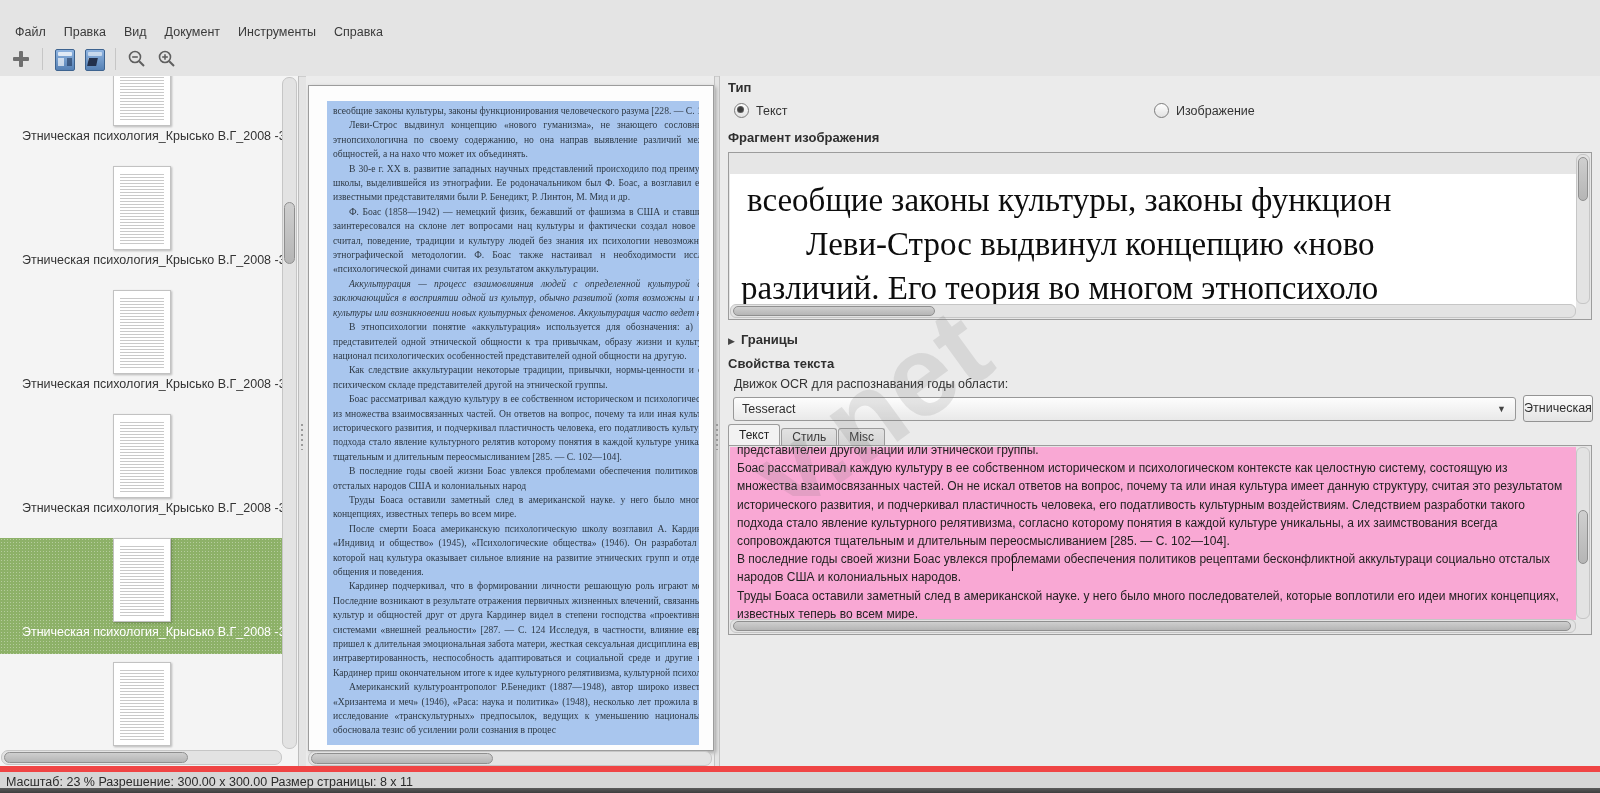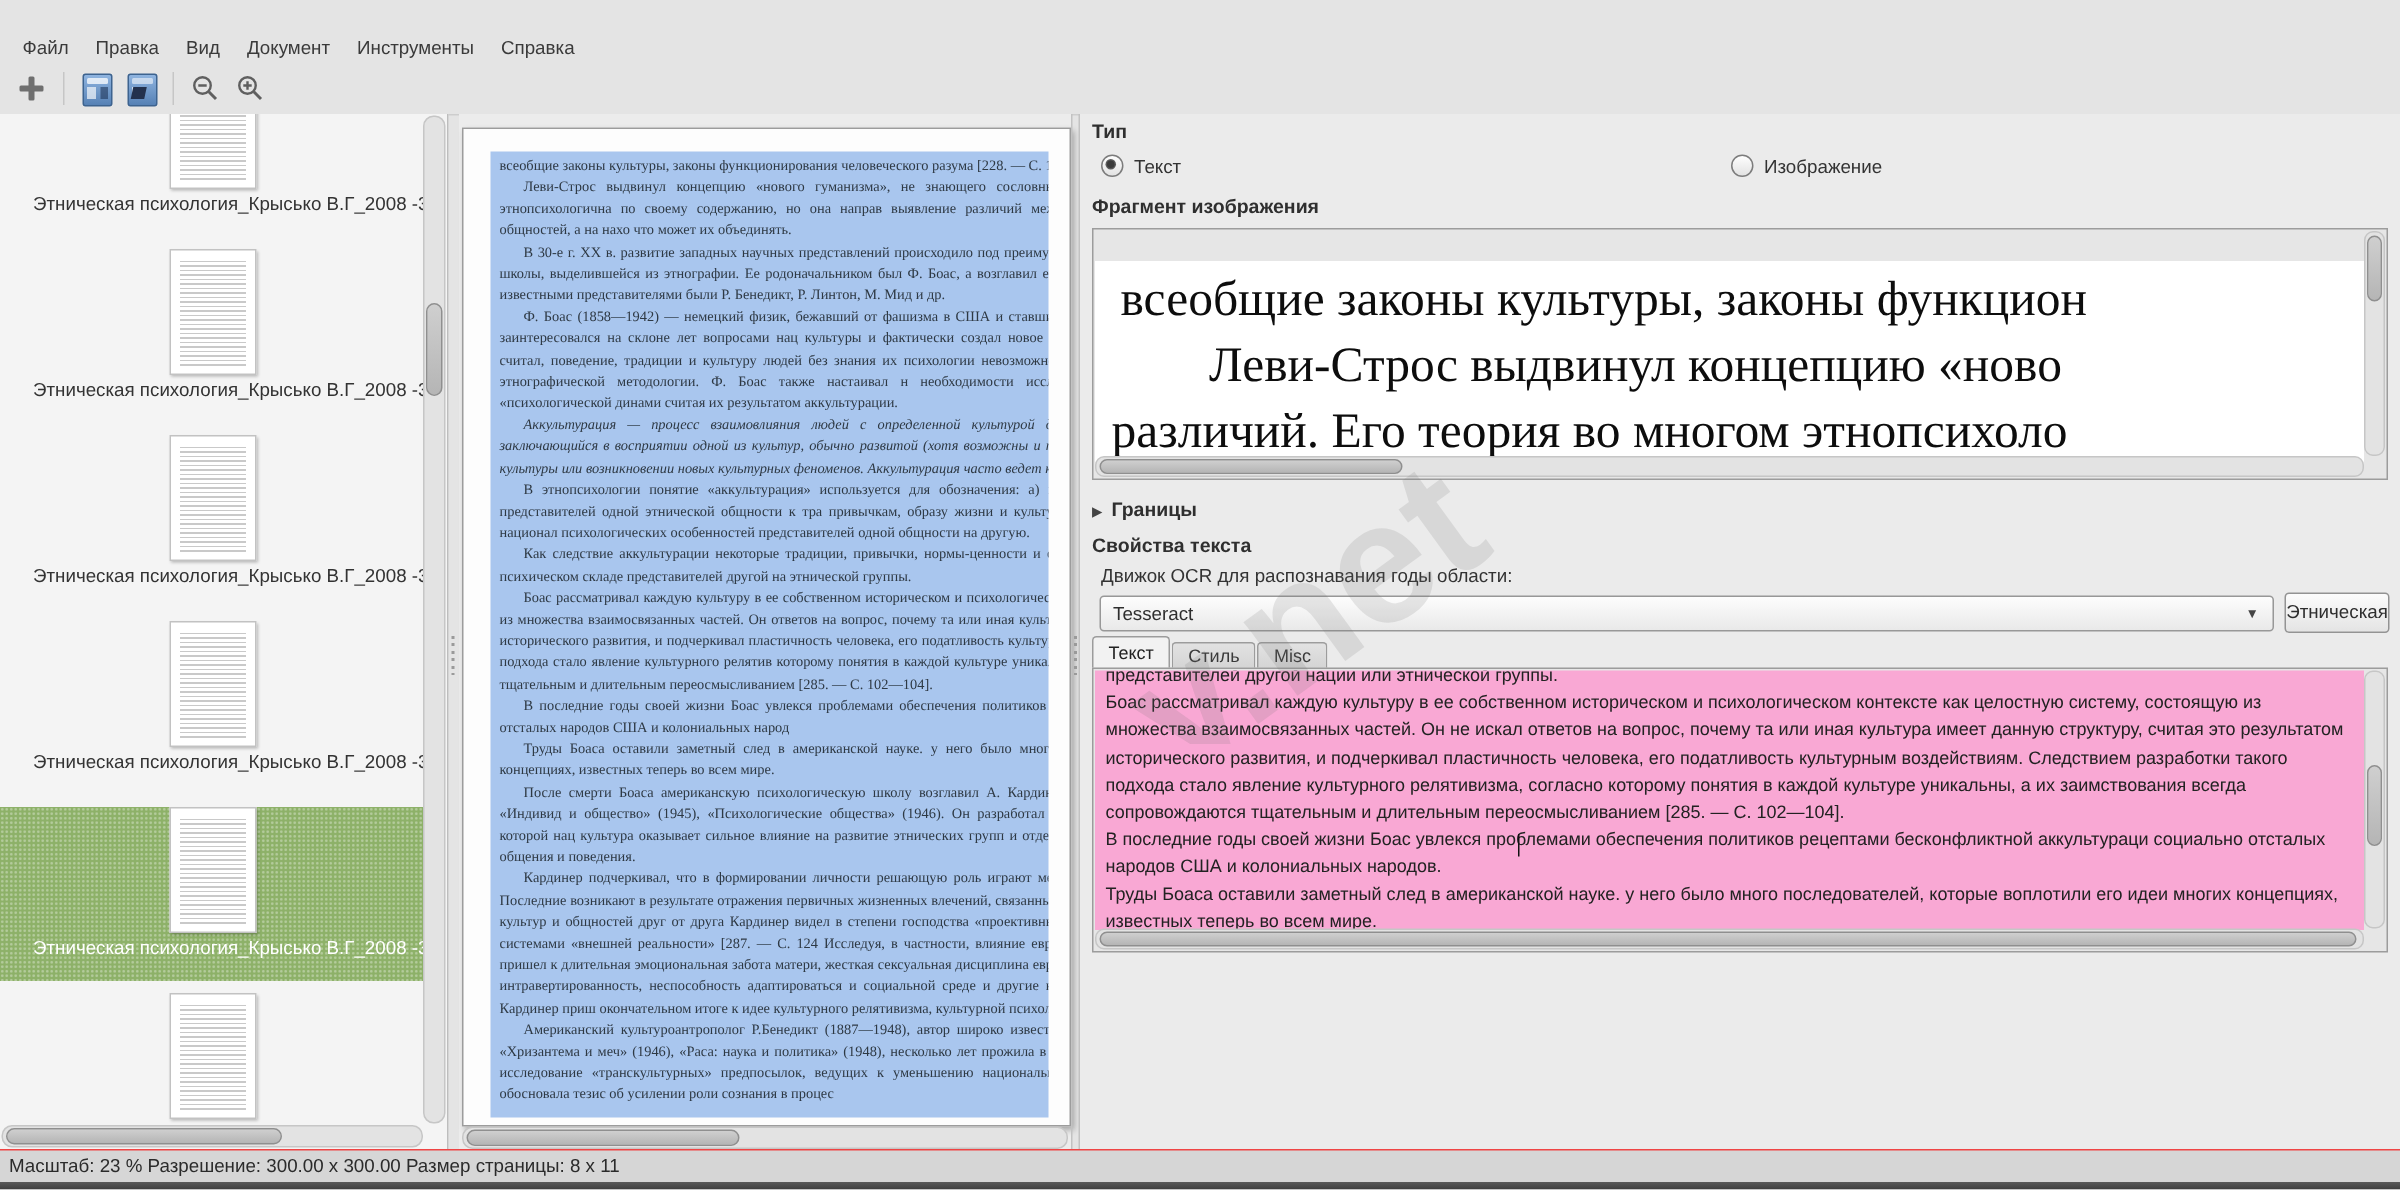--- a/index.html
+++ b/index.html
@@ -108,21 +108,21 @@
   .ta-content{margin-top:-6px;padding:0 7px;font-size:12px;line-height:18.2px;color:#222;
        white-space:pre-wrap;}
   .caret{position:absolute;left:292px;top:480px;width:1px;height:15px;background:#111;}
   .watermark{position:absolute;left:10px;top:120px;width:460px;height:300px;z-index:6;
        pointer-events:none;overflow:hidden;}
   .watermark span{position:absolute;left:10px;top:150px;font-size:115px;font-weight:bold;
        color:rgba(110,110,110,.16);transform:rotate(-36deg);white-space:nowrap;
        font-family:"Liberation Sans",sans-serif;}
   
   .statusbar{position:absolute;left:0;top:766px;right:0;height:22px;background:#d6d6d6;
-       border-top:1px solid #ef4444;}
+       border-top:6px solid #ef4444;}
   .statusbar .stext{position:absolute;left:6px;top:3px;font-size:12.5px;color:#2b2b2b;}
   .bottomstrip{position:absolute;left:0;top:788px;right:0;height:5px;
        background:linear-gradient(#5a5a5a,#3e3e3e);}
 </style>
 </head>
 <body>
 
 <div id="app">
 
 

